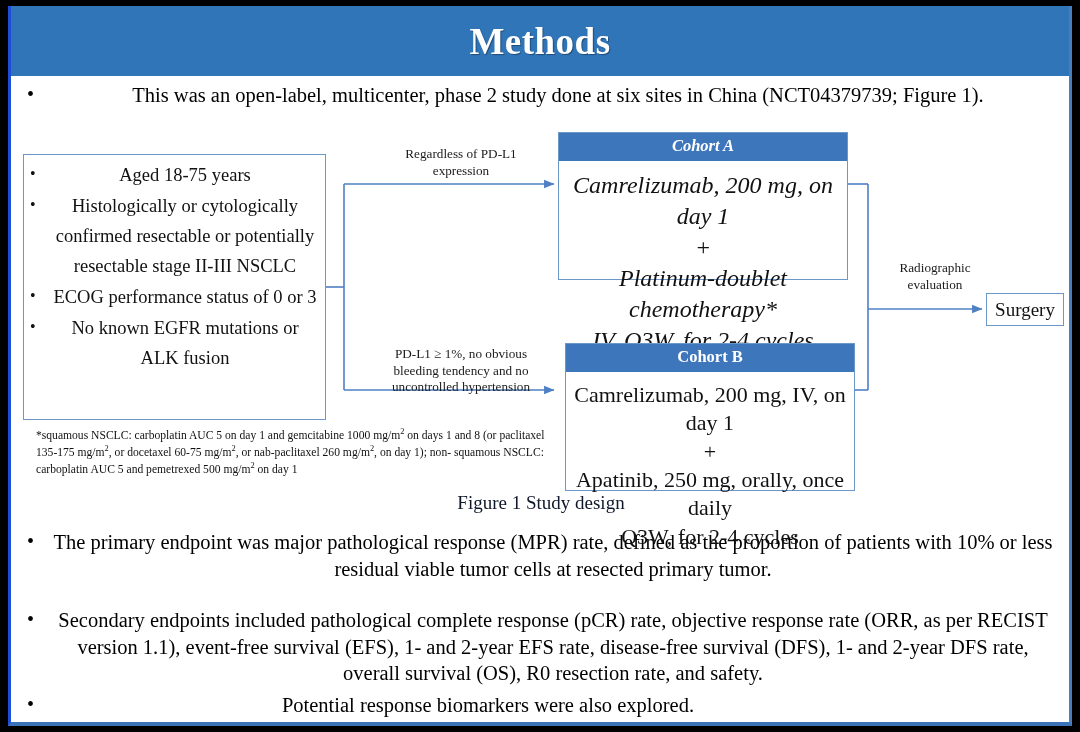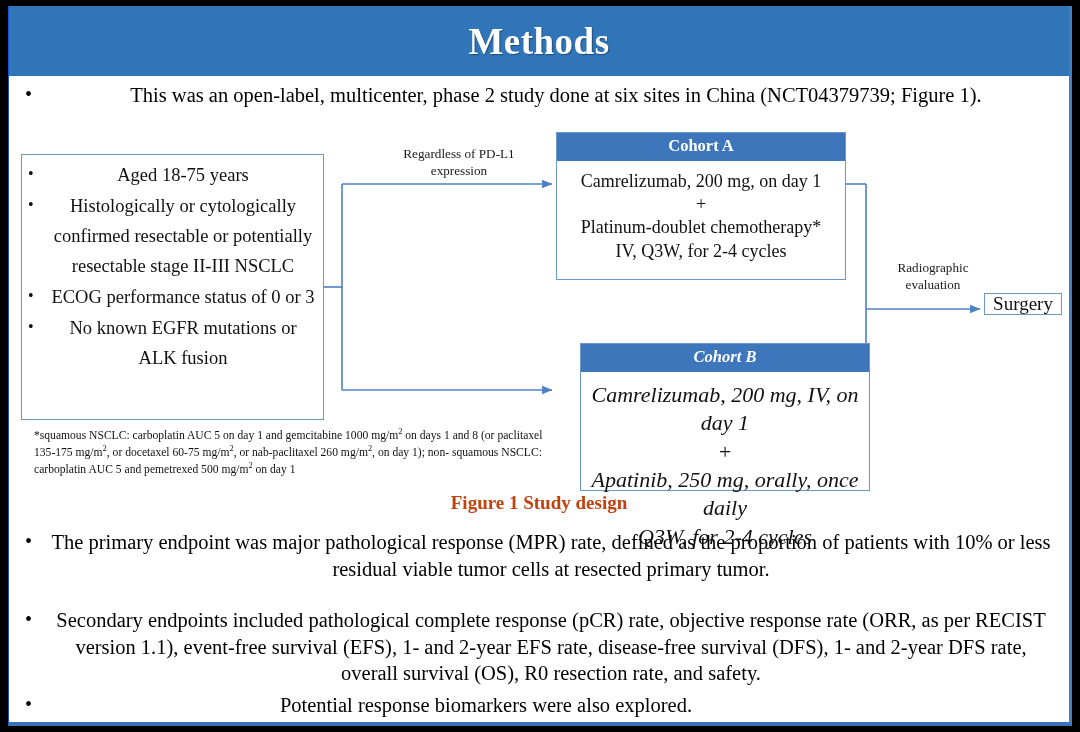--- a/index.html
+++ b/index.html
@@ -23,21 +23,21 @@
     background: #000000;
     box-sizing: border-box;
   }
   #inner {
     position: absolute;
     left: 8px;
     top: 6px;
     right: 8px;
     bottom: 6px;
     background: #ffffff;
-    border-left: 1px solid #1d4ed8;
+    border-left: 3px solid #1d4ed8;
     border-right: 3px solid #4a7ebb;
     border-bottom: 4px solid #3b73b9;
     box-sizing: border-box;
     overflow: hidden;
   }
 
   
   .title-band {
     position: absolute;
     left: 0;
@@ -137,28 +137,28 @@
     align-items: flex-start;
     font-size: 18.5px;
     line-height: 1.62;
     color: #111;
     margin-bottom: 1px;
   }
   .elig-item .em { flex: 0 0 auto; width: 21px; font-size: 16px; line-height: 1.62; }
   .elig-item .et { flex: 1 1 auto; text-align: center; }
 
   
-  #cohort-a-box { left: 547px; top: 14px; width: 290px; height: 148px; }
-  #cohort-b-box { left: 571px; top: 225px; width: 290px; height: 148px; font-style: italic; }
-  #cohort-a-box .box-body, #cohort-b-box .box-body { padding-top: 9px; font-size: 18px; line-height: 1.29; }
+  #cohort-a-box { left: 547px; top: 14px; width: 290px; height: 148px; font-style: italic; }
+  #cohort-b-box { left: 554px; top: 225px; width: 290px; height: 148px; }
+  #cohort-a-box .box-body, #cohort-b-box .box-body { padding-top: 9px; font-size: 24px; line-height: 1.29; }
   #cohort-b-box .box-body { font-size: 22px; }
 
   
   #surgery-box {
-    left: 975px; top: 175px; width: 78px; height: 22px;
+    left: 975px; top: 175px; width: 78px; height: 33px;
     display: flex; align-items: center; justify-content: center;
   }
   #surgery-box .surgery-label { font-size: 19px; color: #111; }
 
   
   #figure-footnote {
     position: absolute;
     left: 25px;
     top: 308px;
     width: 515px;
@@ -181,22 +181,22 @@
   #label-pdl1-any { left: 365px; top: 28px; width: 170px; }
   #label-pdl1-pos { left: 355px; top: 228px; width: 190px; }
   #label-radiographic { left: 868px; top: 142px; width: 112px; }
 
   
   #figure-caption {
     position: absolute;
     left: 0; top: 374px; width: 1060px;
     text-align: center;
     font-size: 19px;
-    font-weight: bold;
-    color: #c2410c;
+    font-weight: normal;
+    color: #0f172a;
   }
 
   
   #connectors {
     position: absolute;
     left: 0; top: 0;
     width: 1060px; height: 395px;
     z-index: 1;
     pointer-events: none;
   }
@@ -262,20 +262,25 @@
       <div id="figure-footnote">
         <span>*squamous NSCLC: carboplatin AUC 5 on day 1 and gemcitabine 1000 mg/m</span><sup>2</sup><span> on days 1 and 8 (or</span>
         <span>paclitaxel 135-175  mg/m</span><sup>2</sup><span>, or docetaxel 60-75 mg/m</span><sup>2</sup><span>, or nab-paclitaxel 260 mg/m</span><sup>2</sup><span>, on day 1); non-</span>
         <span>squamous NSCLC: carboplatin AUC 5 and pemetrexed 500 mg/m</span><sup>2</sup><span> on day 1</span>
       </div>
 
       <div class="conn-label" id="label-pdl1-any">
         <div>Regardless  of PD-L1</div>
         <div>expression</div>
       </div>
+      <div class="conn-label" id="label-pdl1-pos">
+        <div>PD-L1 ≥ 1%, no obvious</div>
+        <div>bleeding tendency  and no</div>
+        <div>uncontrolled  hypertension</div>
+      </div>
       <div class="conn-label" id="label-radiographic">
         <div>Radiographic</div>
         <div>evaluation</div>
       </div>
 
       <div class="flowbox" id="cohort-a-box">
         <div class="box-head">Cohort A</div>
         <div class="box-body">
           <div>Camrelizumab, 200 mg, on day 1</div>
           <div>+</div>

